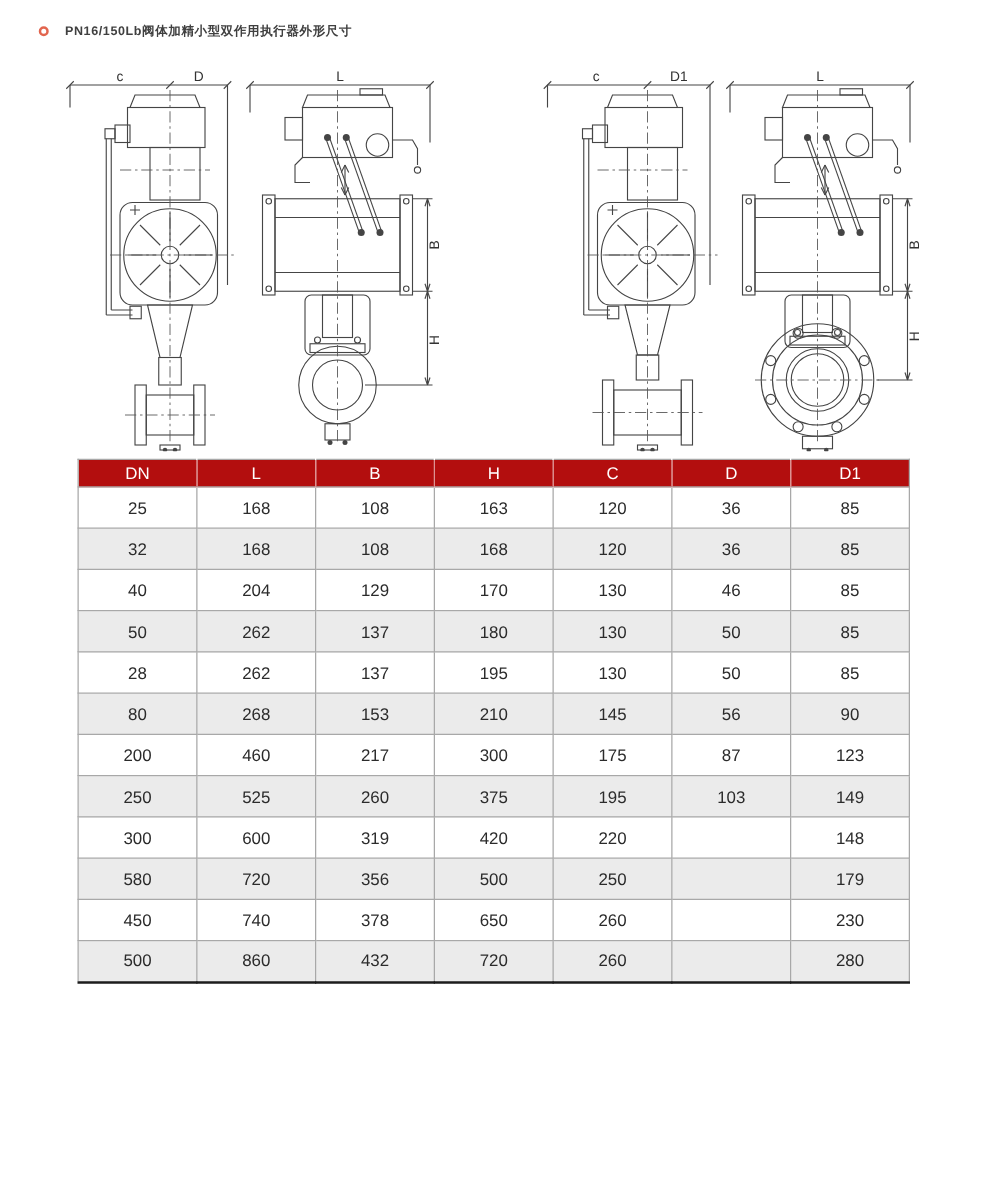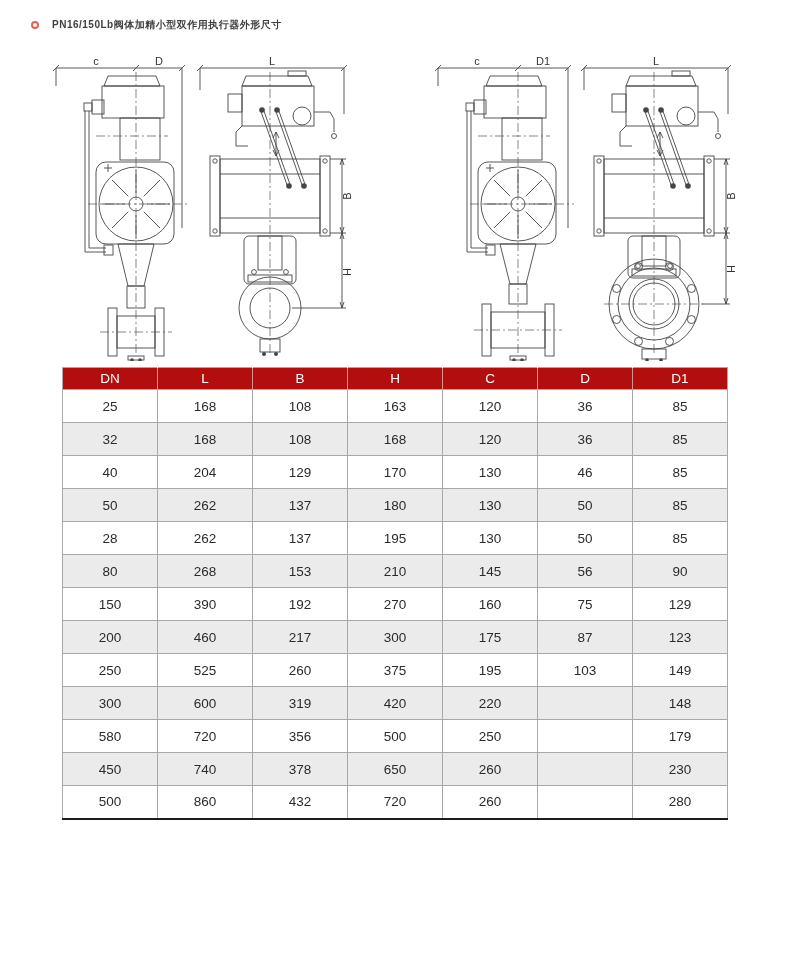--- a/index.html
+++ b/index.html
@@ -362,29 +362,20 @@
         <tr>
           <td>80</td>
           <td>268</td>
           <td>153</td>
           <td>210</td>
           <td>145</td>
           <td>56</td>
           <td>90</td>
         </tr>
         <tr>
-          <td>150</td>
-          <td>390</td>
-          <td>192</td>
-          <td>270</td>
-          <td>160</td>
-          <td>75</td>
-          <td>129</td>
-        </tr>
-        <tr>
           <td>200</td>
           <td>460</td>
           <td>217</td>
           <td>300</td>
           <td>175</td>
           <td>87</td>
           <td>123</td>
         </tr>
         <tr>
           <td>250</td>

